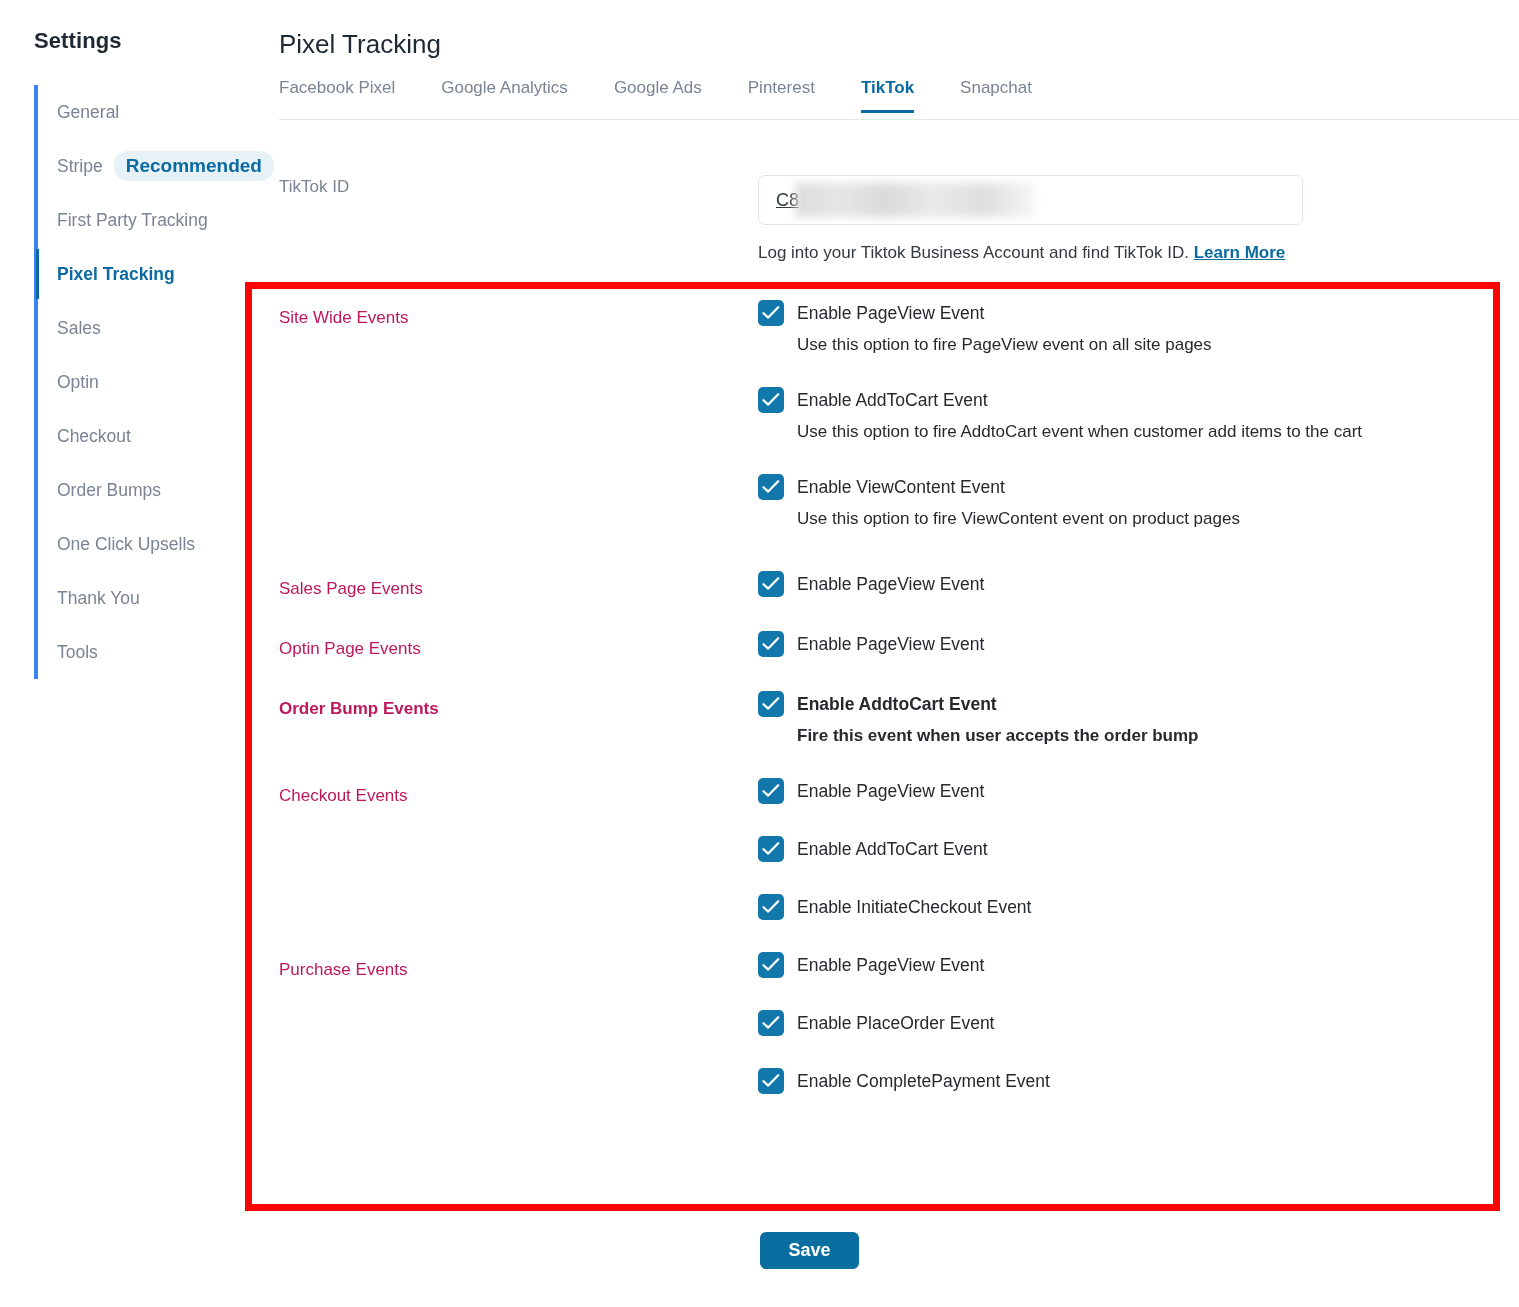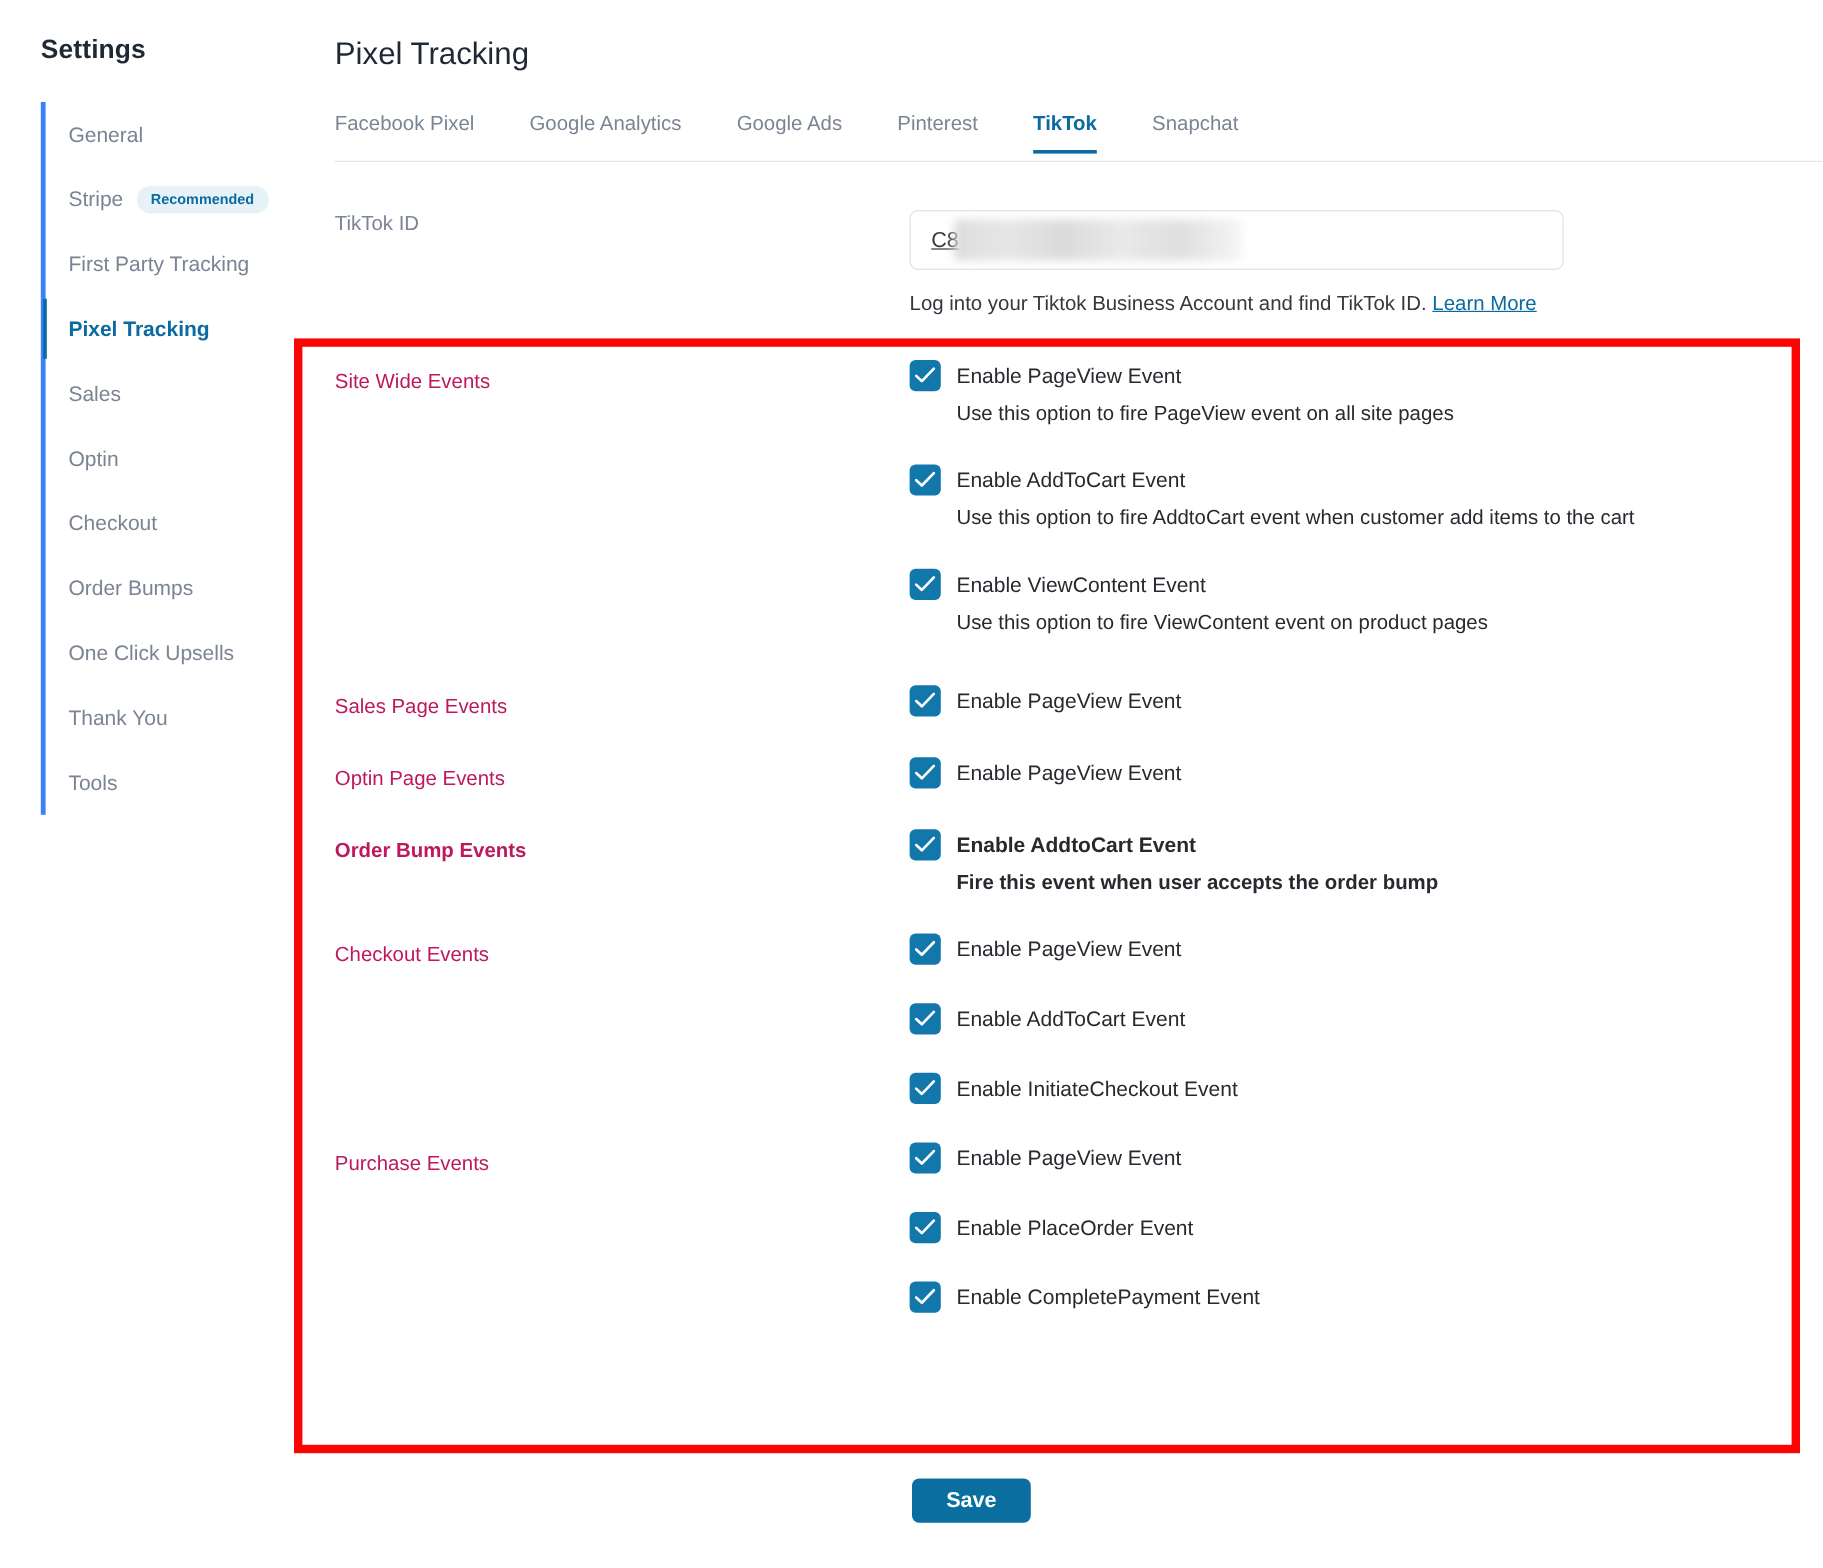--- a/index.html
+++ b/index.html
@@ -64,21 +64,21 @@
     top: 2px;
     bottom: 2px;
     width: 3px;
     background: #0a6aa1;
   }
   .nav-badge {
     display: inline-block;
     margin-left: 11px;
     background: #e6f2f7;
     color: #0a6aa1;
-    font-size: 12px;
+    font-size: 19px;
     font-weight: 700;
     border-radius: 14px;
     padding: 5px 12px 6px 12px;
     line-height: 1;
   }
 
   
   #main {
     position: absolute;
     left: 250px; top: 0;
@@ -89,21 +89,21 @@
     position: absolute;
     left: 29px; top: 29px;
     font-size: 26px;
     font-weight: 400;
     color: #1f2933;
   }
 
   #tabs {
     position: absolute;
     left: 29px;
-    top: 93px;
+    top: 78px;
     width: 1240px;
     height: 42px;
     border-bottom: 1px solid #e3e5ea;
     display: flex;
     align-items: flex-start;
   }
   .tab {
     position: relative;
     font-size: 17px;
     color: #7b8494;
@@ -169,20 +169,21 @@
     position: absolute;
     left: 508px;
     top: 243px;
     font-size: 17px;
     color: #33393f;
     white-space: nowrap;
   }
   #tiktok-id-help a {
     color: #0a6aa1;
     text-decoration: underline;
+    font-weight: bold;
   }
 
   
   #highlight-box {
     position: absolute;
     left: -5px;
     top: 282px;
     width: 1255px;
     height: 929px;
     border: 7px solid #fb0404;

